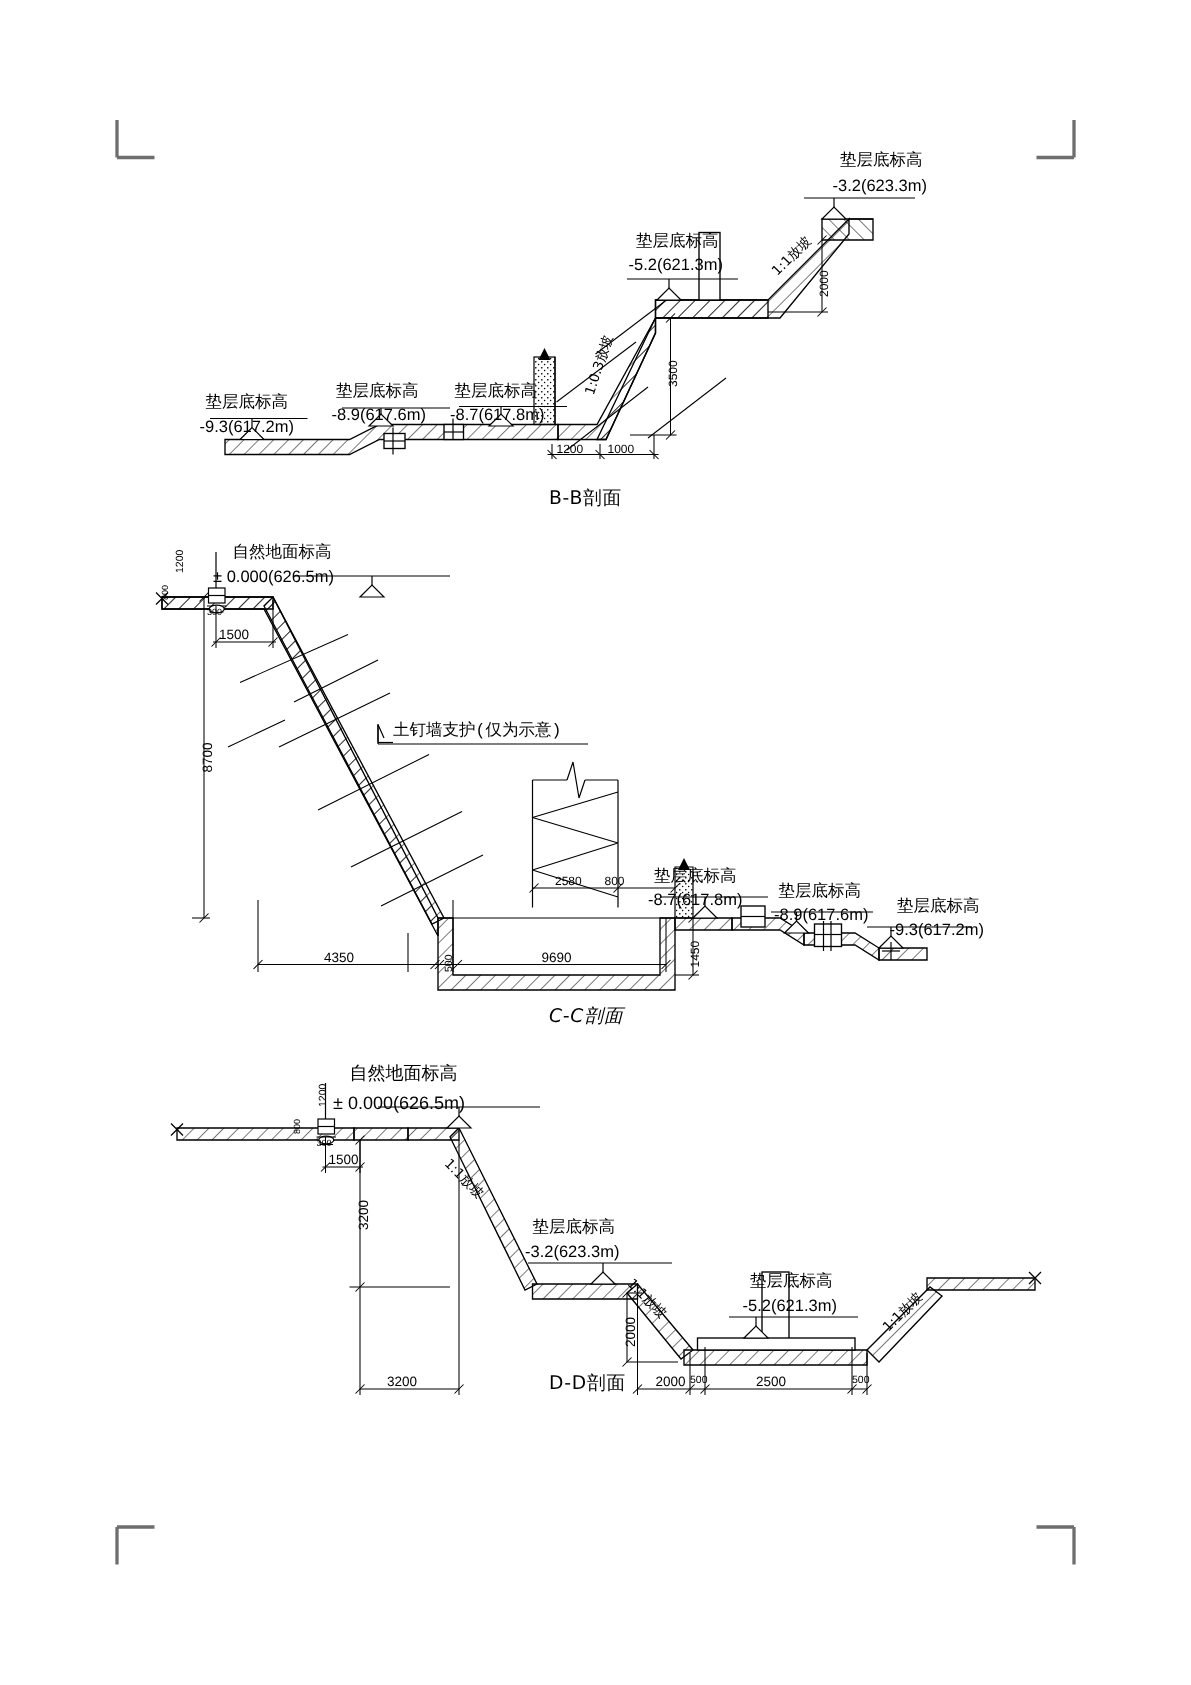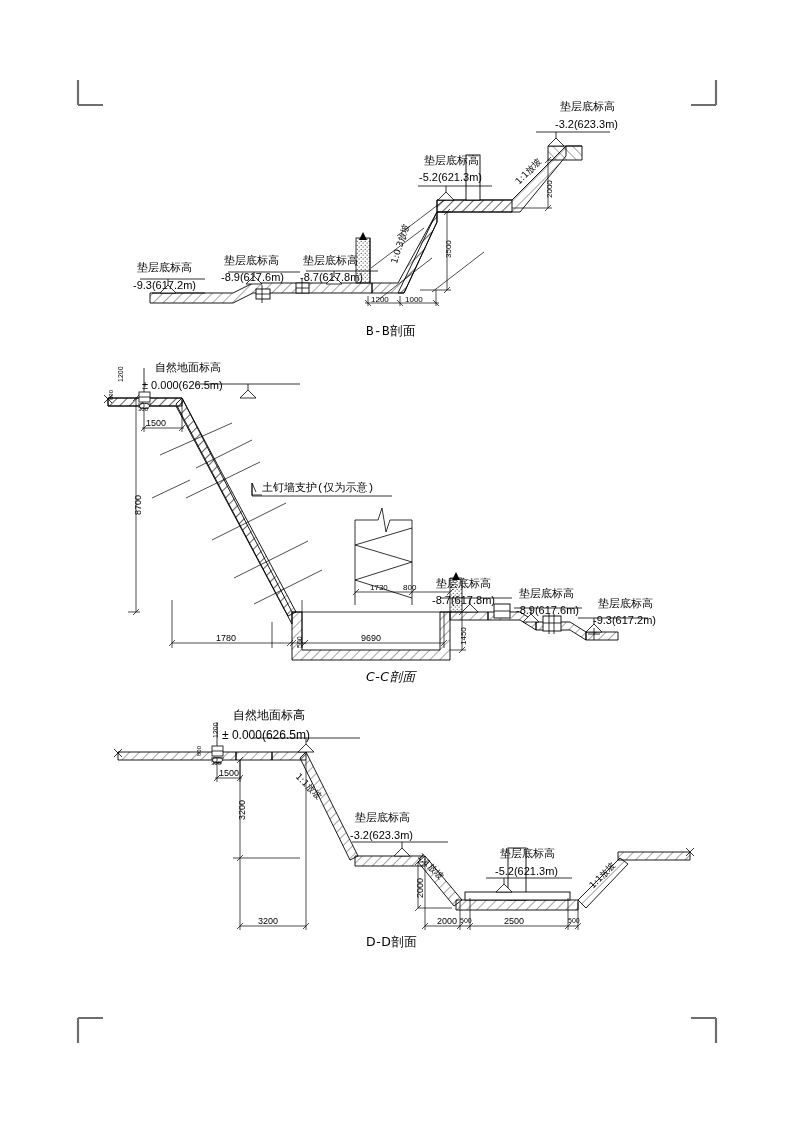--- a/index.html
+++ b/index.html
@@ -375,45 +375,45 @@
 <div class="lbl t11" style="left:555px;top:119px;">-3.2(623.3m)</div>
 
 <div class="lbl cn t9 rot72" style="left:390px;top:262px;">1:0.3放坡</div>
 <div class="lbl cn t9 rot45" style="left:514px;top:180px;">1:1放坡</div>
 
 <div class="lbl t8" style="left:371px;top:296px;">1200</div>
 <div class="lbl t8" style="left:405px;top:296px;">1000</div>
 <div class="lbl t8 rot90" style="left:445px;top:258px;">3500</div>
 <div class="lbl t8 rot90" style="left:546px;top:198px;">2000</div>
 
-<div class="lbl cn title" style="left:366px;top:326px;font-family:Liberation Mono, monospace;">B-B剖面</div>
+<div class="lbl cn title" style="left:366px;top:326px;">B-B剖面</div>
 
 <div class="lbl cn t11" style="left:155px;top:362px;">自然地面标高</div>
 <div class="lbl t11" style="left:142px;top:380px;">± 0.000(626.5m)</div>
 
 <div class="lbl cn t11" style="left:436px;top:578px;">垫层底标高</div>
 <div class="lbl t11" style="left:432px;top:595px;">-8.7(617.8m)</div>
 
 <div class="lbl cn t11" style="left:519px;top:588px;">垫层底标高</div>
 <div class="lbl t11" style="left:516px;top:605px;">-8.9(617.6m)</div>
 
 <div class="lbl cn t11" style="left:598px;top:598px;">垫层底标高</div>
 <div class="lbl t11" style="left:593px;top:615px;">-9.3(617.2m)</div>
 
 <div class="lbl cn t11" style="left:262px;top:483px;font-family:Liberation Mono, monospace;">土钉墙支护(仅为示意)</div>
 
 <div class="lbl t7 rot90" style="left:117px;top:382px;">1200</div>
 <div class="lbl t6 rot90" style="left:108px;top:400px;">800</div>
 <div class="lbl t6" style="left:138px;top:406px;">300</div>
 <div class="lbl t9" style="left:146px;top:419px;">1500</div>
 <div class="lbl t9 rot90" style="left:134px;top:515px;">8700</div>
-<div class="lbl t9" style="left:216px;top:634px;">1780</div>
+<div class="lbl t9" style="left:216px;top:634px;">4350</div>
 <div class="lbl t7 rot90" style="left:296px;top:648px;">500</div>
 <div class="lbl t9" style="left:361px;top:634px;">9690</div>
-<div class="lbl t8" style="left:370px;top:584px;">1730</div>
+<div class="lbl t8" style="left:370px;top:584px;">2580</div>
 <div class="lbl t8" style="left:403px;top:584px;">800</div>
 <div class="lbl t8 rot90" style="left:460px;top:645px;">1450</div>
 
 <div class="lbl cn title" style="left:366px;top:671px;font-style:italic;">C-C剖面</div>
 
 <div class="lbl cn t12" style="left:233px;top:709px;font-size:12px;">自然地面标高</div>
 <div class="lbl t12" style="left:222px;top:729px;font-size:12px;">± 0.000(626.5m)</div>
 
 <div class="lbl cn t11" style="left:355px;top:812px;">垫层底标高</div>
 <div class="lbl t11" style="left:350px;top:830px;">-3.2(623.3m)</div>
@@ -430,15 +430,15 @@
 <div class="lbl t6" style="left:211px;top:760px;">300</div>
 <div class="lbl t9" style="left:219px;top:769px;">1500</div>
 <div class="lbl t9 rot90" style="left:238px;top:820px;">3200</div>
 <div class="lbl t9" style="left:258px;top:917px;">3200</div>
 <div class="lbl t9 rot90" style="left:416px;top:898px;">2000</div>
 <div class="lbl t9" style="left:437px;top:917px;">2000</div>
 <div class="lbl t7" style="left:460px;top:917px;">500</div>
 <div class="lbl t9" style="left:504px;top:917px;text-align:center;">2500</div>
 <div class="lbl t7" style="left:568px;top:917px;">500</div>
 
-<div class="lbl cn title" style="left:366px;top:936px;">D-D剖面</div>
+<div class="lbl cn title" style="left:366px;top:916px;">D-D剖面</div>
 
 </div>
 
 </body></html>

